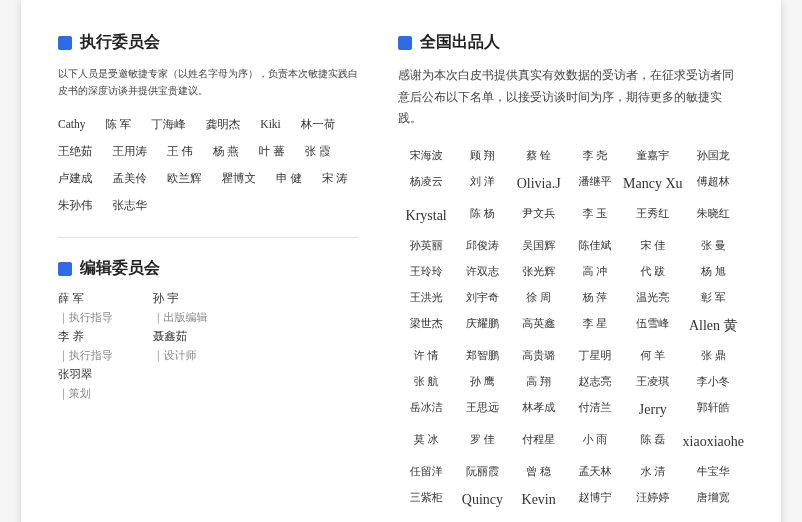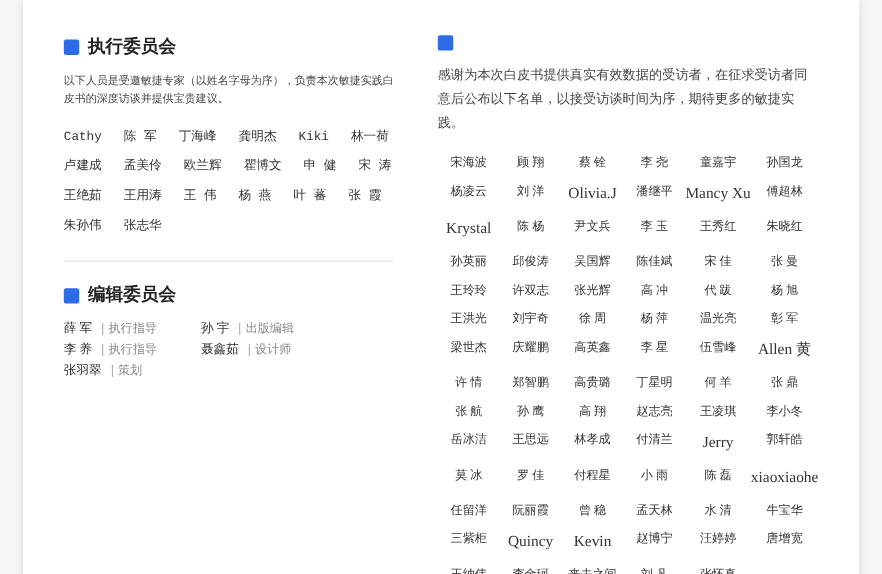--- a/index.html
+++ b/index.html
@@ -50,21 +50,20 @@
       font-size: 10px;
       line-height: 1.7;
       color: #444;
       margin-bottom: 14px;
     }
     .committee-row {
       display: flex;
       gap: 20px;
       flex-wrap: wrap;
       margin-bottom: 4px;
-      font-family: Liberation Mono, monospace;
     }
     .person-item {
       display: flex;
       gap: 6px;
       align-items: baseline;
       white-space: nowrap;
     }
     .person-en {
       color: #333;
     }
@@ -82,20 +81,21 @@
     .edit-row {
       display: flex;
       gap: 40px;
       margin-bottom: 4px;
       font-size: 11.5px;
     }
     .edit-person {
       display: flex;
       gap: 4px;
       align-items: baseline;
+      flex-direction: column;
     }
     .edit-role {
       color: #888;
       font-size: 11px;
     }
     
     .producers-desc {
       font-size: 12px;
       line-height: 1.8;
       color: #444;
@@ -146,56 +146,56 @@
             </span>
           <span class="person-item">
               <span>Kiki</span>
             </span>
           <span class="person-item">
               <span>林一荷</span>
             </span>
         </div>
         <div class="committee-row">
           <span class="person-item">
+              <span>王绝茹</span>
+            </span>
+          <span class="person-item">
+              <span>王用涛</span>
+            </span>
+          <span class="person-item">
+              <span>王 伟</span>
+            </span>
+          <span class="person-item">
+              <span>杨 燕</span>
+            </span>
+          <span class="person-item">
+              <span>叶 蕃</span>
+            </span>
+          <span class="person-item">
+              <span>张 霞</span>
+            </span>
+        </div>
+        <div class="committee-row">
+          <span class="person-item">
               <span>卢建成</span>
             </span>
           <span class="person-item">
               <span>孟美伶</span>
             </span>
           <span class="person-item">
               <span>欧兰辉</span>
             </span>
           <span class="person-item">
               <span>瞿博文</span>
             </span>
           <span class="person-item">
               <span>申 健</span>
             </span>
           <span class="person-item">
               <span>宋 涛</span>
-            </span>
-        </div>
-        <div class="committee-row">
-          <span class="person-item">
-              <span>王绝茹</span>
-            </span>
-          <span class="person-item">
-              <span>王用涛</span>
-            </span>
-          <span class="person-item">
-              <span>王 伟</span>
-            </span>
-          <span class="person-item">
-              <span>杨 燕</span>
-            </span>
-          <span class="person-item">
-              <span>叶 蕃</span>
-            </span>
-          <span class="person-item">
-              <span>张 霞</span>
             </span>
         </div>
         <div class="committee-row">
           <span class="person-item">
               <span>朱孙伟</span>
             </span>
           <span class="person-item">
               <span>张志华</span>
             </span>
         </div>
@@ -234,20 +234,21 @@
             <span>张羽翠</span>
             <span class="edit-role">｜策划</span>
           </div>
         </div>
       </div>
     </div>
 
     <div class="right-col">
       <div class="section-title">
         <div class="section-title-bar"></div>
+        <span>全国出品人</span>
       </div>
       <div class="producers-desc">感谢为本次白皮书提供真实有效数据的受访者，在征求受访者同意后公布以下名单，以接受访谈时间为序，期待更多的敏捷实践。</div>
       <div class="producers-grid" id="producers-grid">
       <div class="prod-name">宋海波</div>
           <div class="prod-name">顾 翔</div>
           <div class="prod-name">蔡 铨</div>
           <div class="prod-name">李 尧</div>
           <div class="prod-name">童嘉宇</div>
           <div class="prod-name">孙国龙</div>
           <div class="prod-name">杨凌云</div>

